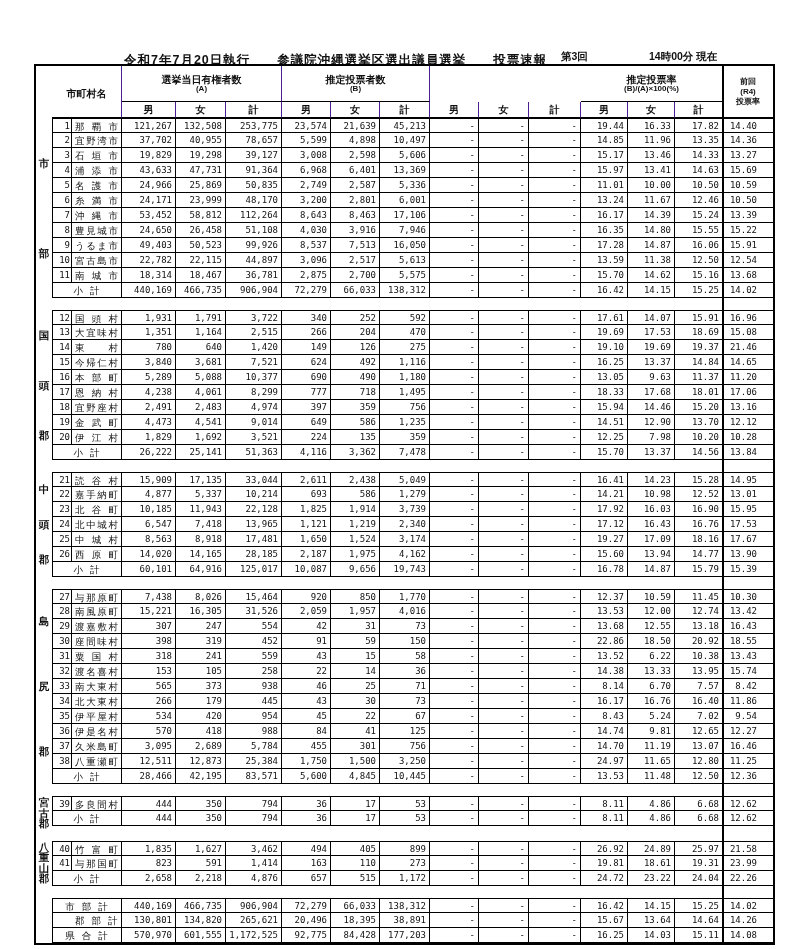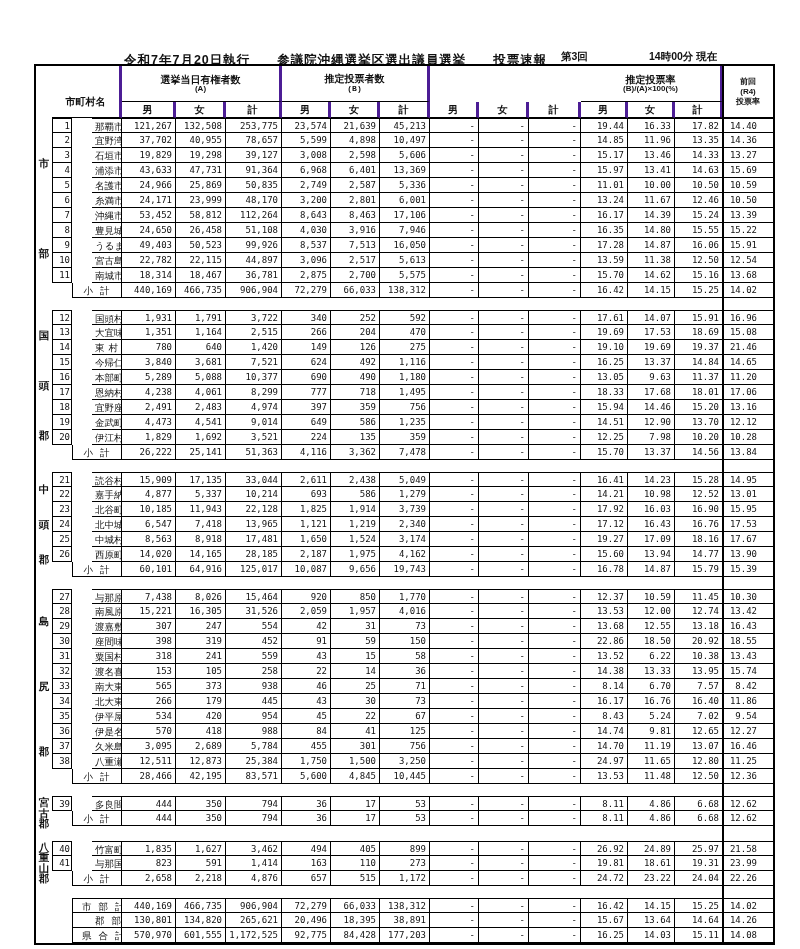--- a/index.html
+++ b/index.html
@@ -10,47 +10,47 @@
   .meta .round{position:absolute;left:545px;}
   .meta .time{position:absolute;left:633px;}
 
   .table-wrap{position:absolute;left:34px;top:64px;width:737px;border:2px solid #000;background:#fff;}
   .thick-line{position:absolute;top:0;bottom:0;left:686px;width:2px;background:#000;z-index:6;}
 
   
   .hdr{margin-left:16px;display:grid;
        grid-template-columns:70px 54px 50px 56px 49px 49px 50px 49px 50px 52px 47px 47px 48px 50px;
        grid-template-rows:36px 16px;}
-  .hc{box-sizing:border-box;border-right:3px solid #4c1d95;border-bottom:1px solid #000;
+  .hc{box-sizing:border-box;border-right:1px solid #4c1d95;border-bottom:1px solid #000;
       display:flex;flex-direction:column;align-items:center;justify-content:center;
       font-size:10px;font-weight:bold;line-height:1.1;overflow:hidden;}
   .hc .sub{font-size:8px;font-weight:bold;}
-  .hc-muni{grid-row:1/3;grid-column:1;justify-content:flex-end;padding-bottom:10px;}
+  .hc-muni{grid-row:1/3;grid-column:1;justify-content:flex-end;padding-bottom:18px;}
   .hg0{grid-row:1;grid-column:2/5;}
-  .hg1{grid-row:1;grid-column:5/8;font-family:Liberation Mono, monospace;}
+  .hg1{grid-row:1;grid-column:5/8;}
   .hg2{grid-row:1;grid-column:8/11;}
   .hg3{grid-row:1;grid-column:11/14;}
   .hc-prev{grid-row:1/3;grid-column:14;font-size:8px;border-right:none;line-height:1.25;}
   .hs{grid-row:2;}
 
   
   .block{display:flex;}
   .block.gapped{margin-top:12px;}
   .gutter{width:16px;display:flex;flex-direction:column;justify-content:space-around;
           align-items:center;font-size:10.5px;font-weight:bold;line-height:1;}
   .gutter.top{justify-content:flex-start;padding-top:1px;}
   .rows{flex:0 0 auto;}
   .row{display:grid;height:15px;
        grid-template-columns:20px 50px 54px 50px 56px 49px 49px 50px 49px 50px 52px 47px 47px 48px 50px;}
   .c{box-sizing:border-box;border-right:1px solid #000;border-bottom:1px solid #000;
      font-size:9.5px;line-height:13px;overflow:hidden;white-space:nowrap;}
   .row .c:first-child{border-left:1px solid #000;}
   .row.first .c{border-top:1px solid #000;}
   .c.num{text-align:right;padding:1px 1px 0 0;font-family:"DejaVu Sans Mono",monospace;font-size:9px;}
-  .c.name{text-align:justify;text-align-last:justify;padding:1px 3px 0 3px;font-size:9.5px;margin-left:20px;}
+  .c.name{text-align:justify;text-align-last:justify;padding:1px 3px 0 3px;font-size:9.5px;}
   .c.merged{grid-column:1/3;text-align:center;text-align-last:center;letter-spacing:7px;padding-left:9px;}
   .c.val{text-align:right;padding:1px 3px 0 0;font-family:"DejaVu Sans Mono",monospace;font-size:9px;}
   .c.prev{border-right:none;padding-right:16px;}
 </style>
 </head>
 <body>
 
 <div class="page">
   <div class="title">令和7年7月20日執行　　参議院沖縄選挙区選出議員選挙　　投票速報</div>
   <div class="meta">

